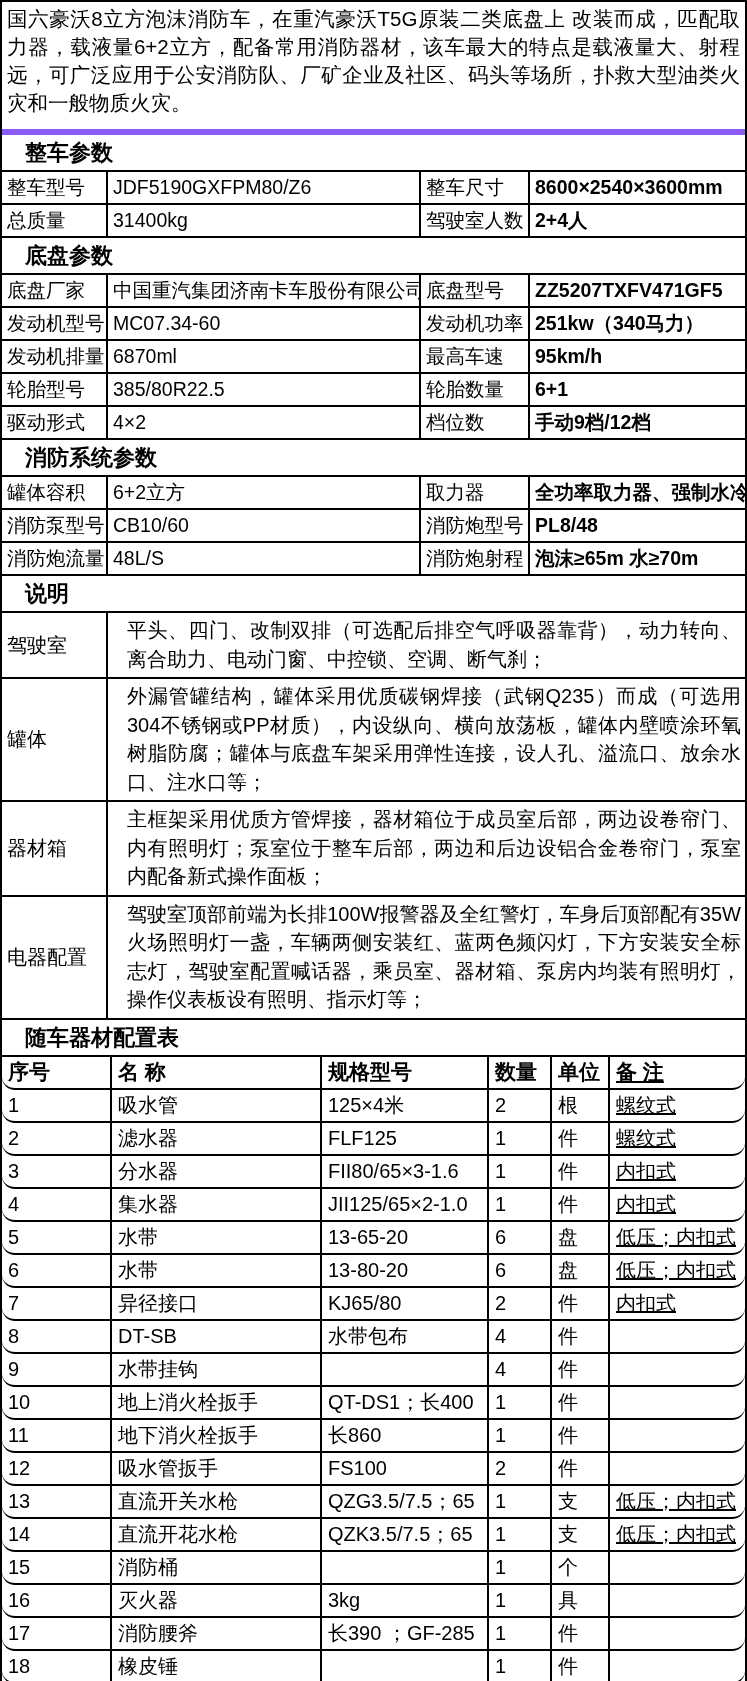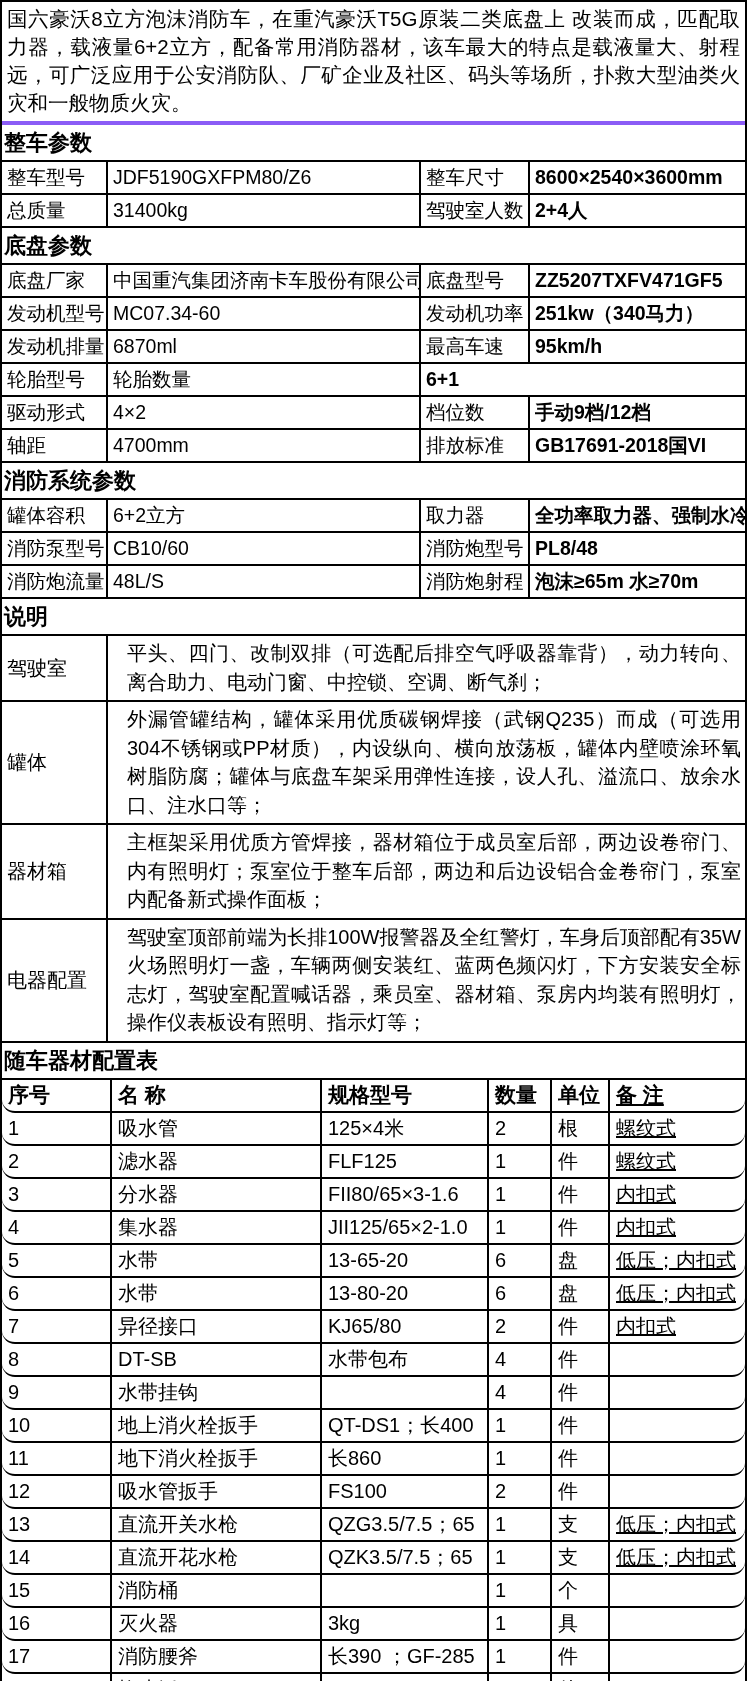--- a/index.html
+++ b/index.html
@@ -9,30 +9,30 @@
     color: #000;
     -webkit-font-smoothing: antialiased;
   }
   .doc {
     width: 747px;
     border: 2px solid #000;
     border-bottom: none;
     background: #fff;
   }
   .intro {
-    padding: 3px 5px 4px 5px;
+    padding: 3px 5px 12px 5px;
     font-size: 20.5px;
     line-height: 28px;
     text-align: justify;
-    border-bottom: 4px solid #8b5cf6;
+    border-bottom: 6px solid #8b5cf6;
   }
   .sec-title {
     font-size: 22px;
     font-weight: bold;
-    padding: 4px 2px;
+    padding: 4px 23px;
     line-height: 27px;
     border-bottom: 2px solid #000;
   }
   
   .spec-row {
     display: grid;
     grid-template-columns: 106px 313px 109px 1fr;
     border-bottom: 2px solid #000;
     text-align: center;
   }
@@ -125,34 +125,29 @@
         <div class="cell last">251kw（340马力）</div>
       </div>
       <div class="spec-row">
         <div class="cell">发动机排量</div>
         <div class="cell">6870ml</div>
         <div class="cell">最高车速</div>
         <div class="cell last">95km/h</div>
       </div>
       <div class="spec-row">
         <div class="cell">轮胎型号</div>
+        <div class="cell">385/80R22.5</div>
         <div class="cell">轮胎数量</div>
         <div class="cell last">6+1</div>
       </div>
       <div class="spec-row">
         <div class="cell">驱动形式</div>
         <div class="cell">4×2</div>
         <div class="cell">档位数</div>
         <div class="cell last">手动9档/12档</div>
-      </div>
-      <div class="spec-row">
-        <div class="cell">轴距</div>
-        <div class="cell">4700mm</div>
-        <div class="cell">排放标准</div>
-        <div class="cell last">GB17691-2018国VI</div>
       </div>
     </div>
 
   <div class="sec-title">消防系统参数</div>
   <div>
       <div class="spec-row">
         <div class="cell">罐体容积</div>
         <div class="cell">6+2立方</div>
         <div class="cell">取力器</div>
         <div class="cell last">全功率取力器、强制水冷</div>

